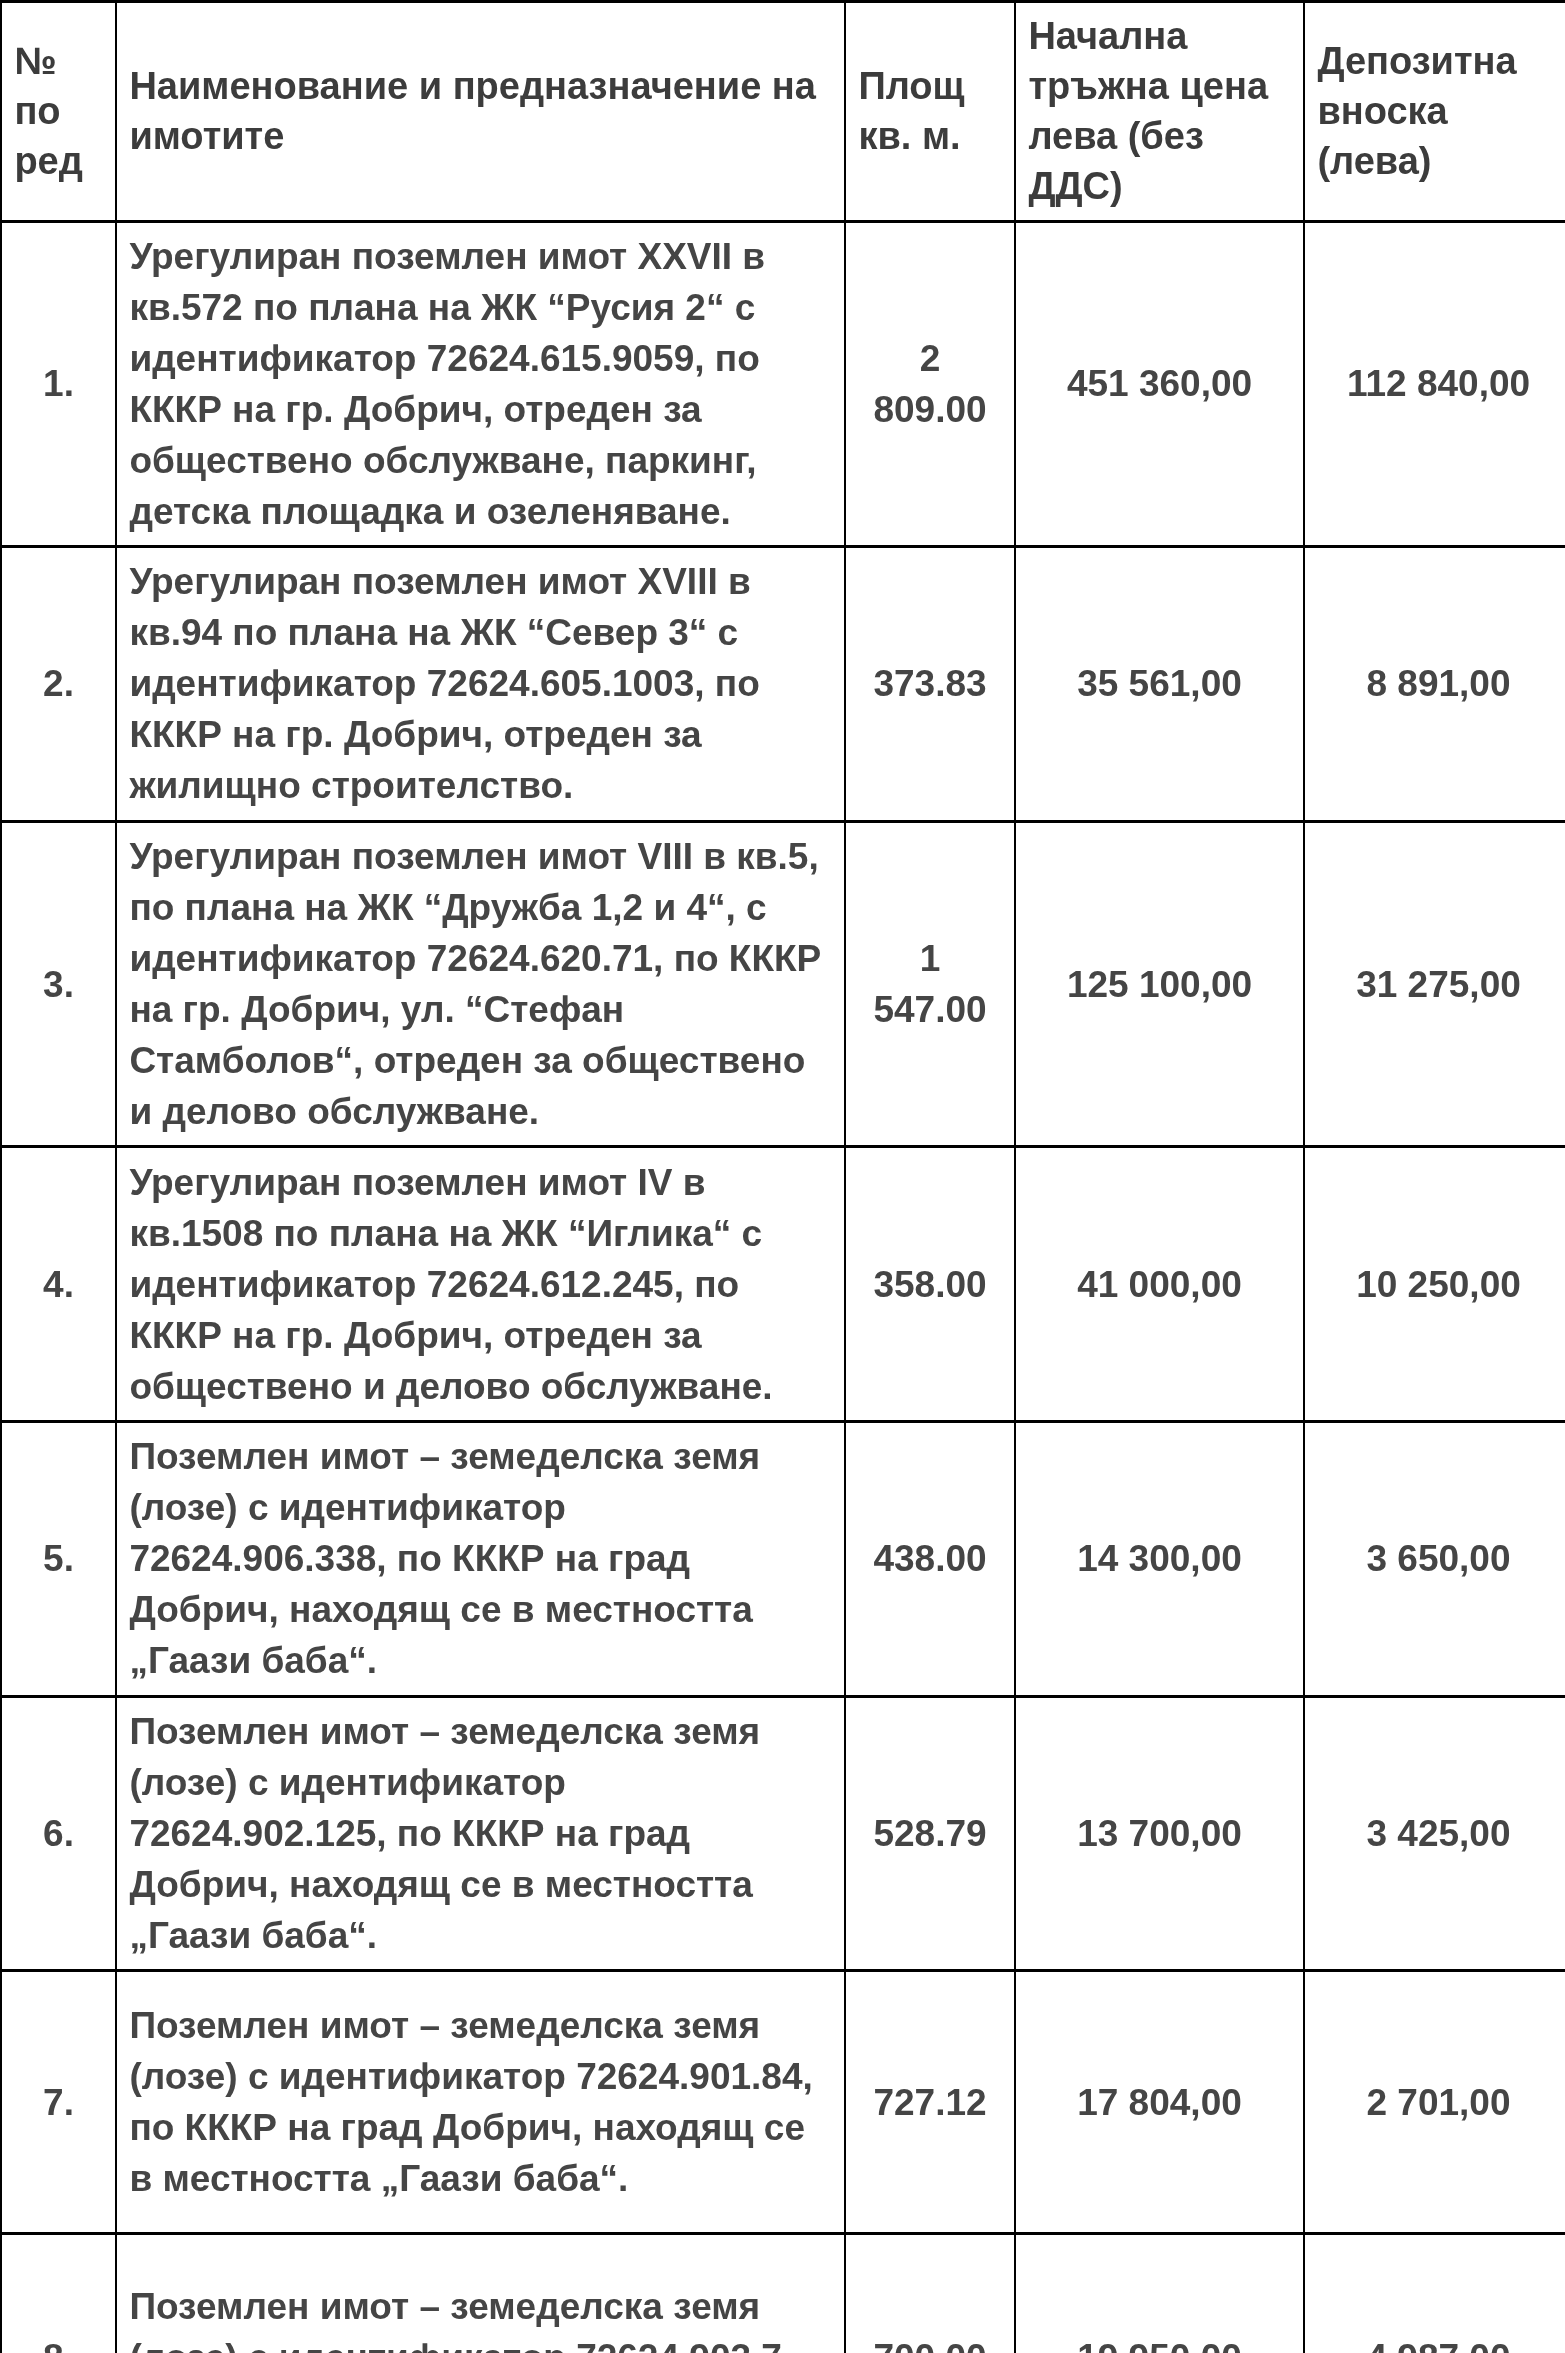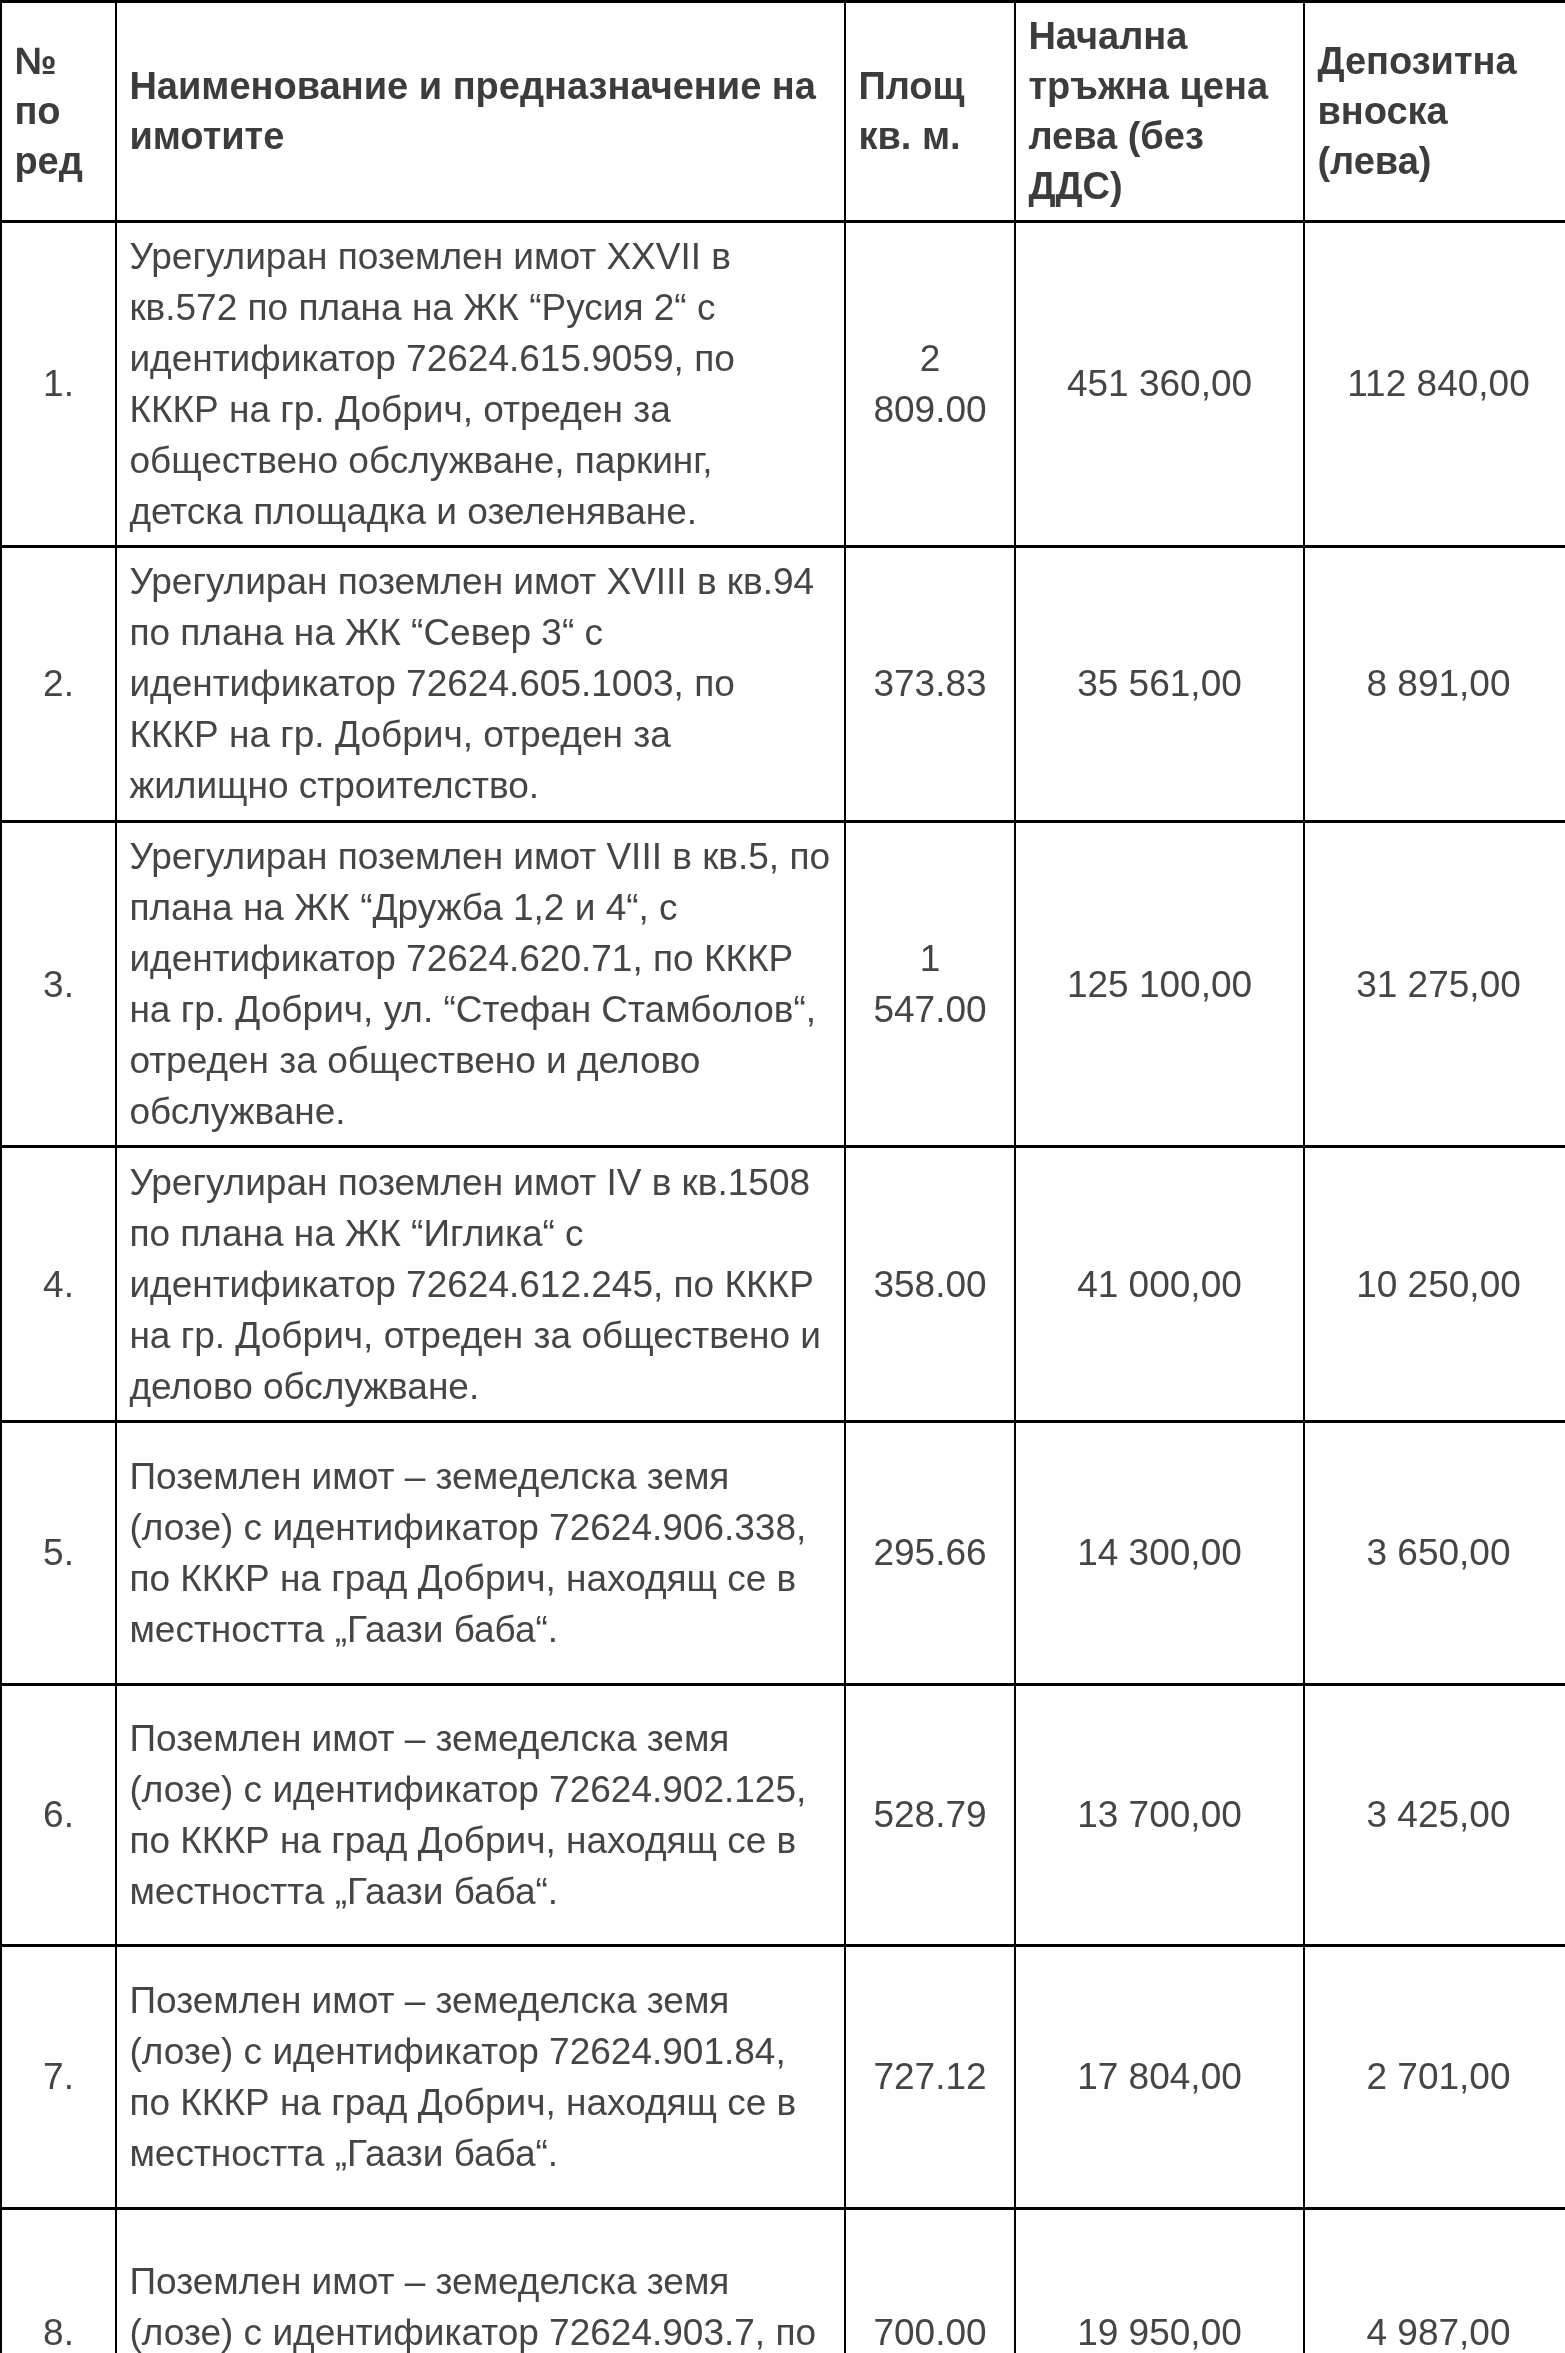--- a/index.html
+++ b/index.html
@@ -22,21 +22,21 @@
     color: #454545;
   }
   table.prop-table td, table.prop-table th {
     border: 2.5px solid #000000;
     border-top-width: 3.3px;
     border-bottom-width: 3.3px;
     vertical-align: middle;
     background: #ffffff;
     font-size: 37px;
     line-height: 51px;
-    font-weight: normal;
+    font-weight: bold;
     padding: 8.3px 12.4px;
     overflow: hidden;
     word-wrap: break-word;
   }
   
   col.c-num     { width: 115px; }
   col.c-name    { width: 729px; }
   col.c-area    { width: 170px; }
   col.c-price   { width: 289px; }
   col.c-deposit { width: 269px; }
@@ -118,21 +118,21 @@
       <td class="cell-num">4.</td>
       <td class="cell-name">Урегулиран поземлен имот IV в кв.1508 по плана на ЖК “Иглика“ с идентификатор 72624.612.245, по КККР на гр. Добрич, отреден за обществено и делово обслужване.</td>
       <td class="cell-area">358.00</td>
       <td class="cell-price">41 000,00</td>
       <td class="cell-deposit">10 250,00</td>
     </tr>
 
     <tr class="r5">
       <td class="cell-num">5.</td>
       <td class="cell-name">Поземлен имот – земеделска земя (лозе) с идентификатор 72624.906.338, по КККР на град Добрич, находящ се в местността „Гаази баба“.</td>
-      <td class="cell-area">295.66</td>
+      <td class="cell-area">438.00</td>
       <td class="cell-price">14 300,00</td>
       <td class="cell-deposit">3 650,00</td>
     </tr>
 
     <tr class="r6">
       <td class="cell-num">6.</td>
       <td class="cell-name">Поземлен имот – земеделска земя (лозе) с идентификатор 72624.902.125, по КККР на град Добрич, находящ се в местността „Гаази баба“.</td>
       <td class="cell-area">528.79</td>
       <td class="cell-price">13 700,00</td>
       <td class="cell-deposit">3 425,00</td>

